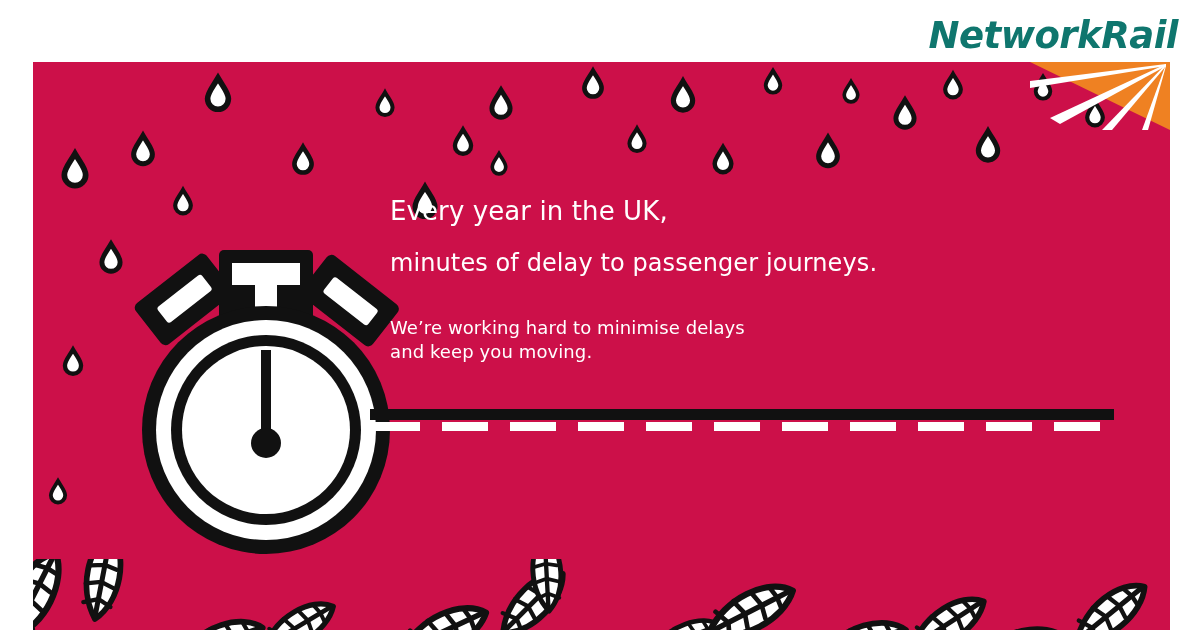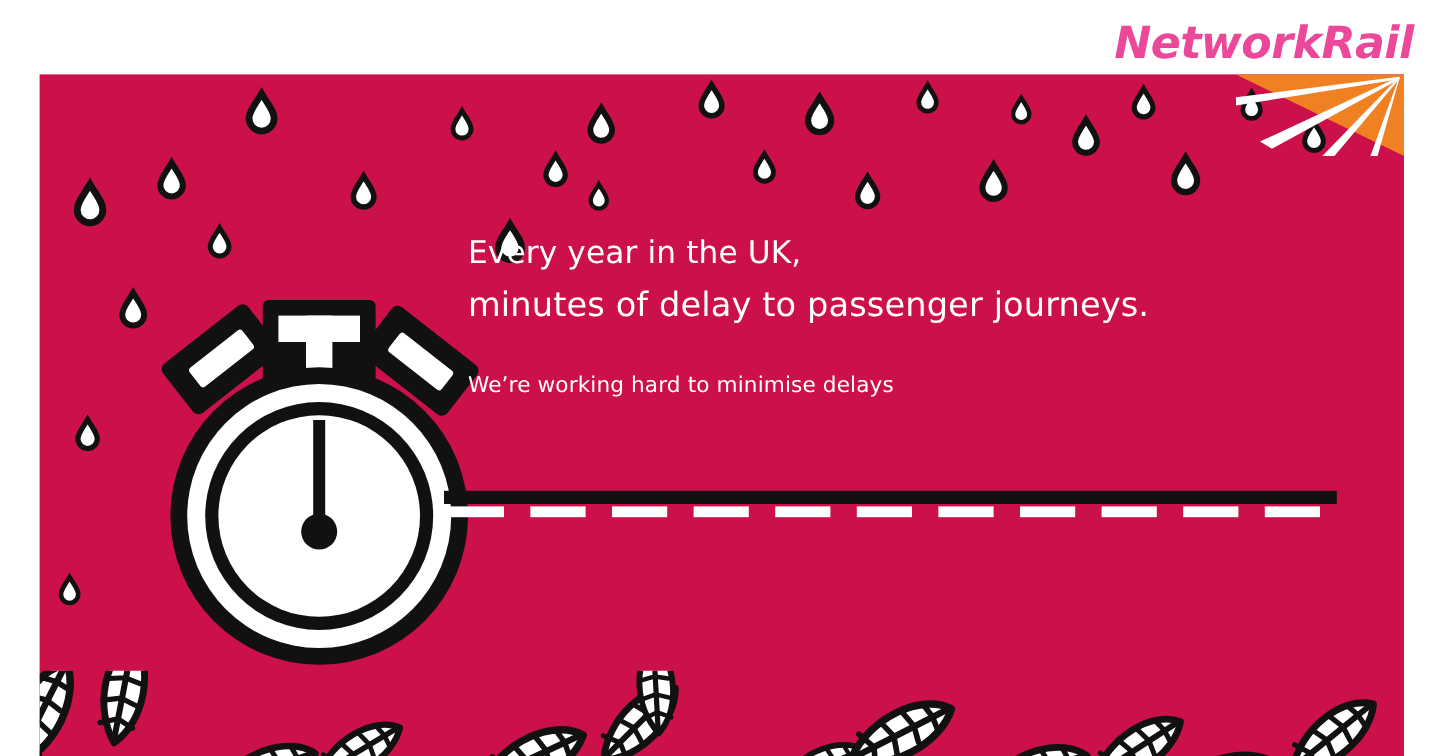--- a/index.html
+++ b/index.html
@@ -42,21 +42,21 @@
     z-index: 40;
   }
   .logo-text {
     position: absolute;
     right: 22px;
     top: 14px;
     font-family: "DejaVu Sans", sans-serif;
     font-size: 37px;
     font-weight: bold;
     font-style: italic;
-    color: #ec4899;
+    color: #0f766e;
     letter-spacing: -0.5px;
     white-space: nowrap;
   }
   .logo-mark {
     position: absolute;
     right: 30px;
     top: 62px;
     width: 140px;
     height: 68px;
   }
@@ -82,25 +82,25 @@
     font-size: 104px;
     font-weight: bold;
     line-height: 0.95;
     letter-spacing: -2.5px;
     margin-top: 2px;
     margin-bottom: 2px;
     white-space: nowrap;
   }
   .sub {
     font-family: "DejaVu Sans", sans-serif;
-    font-size: 28px;
+    font-size: 24px;
     line-height: 1.27;
     font-weight: 400;
     letter-spacing: 0.1px;
-    margin-top: 8px;
+    margin-top: 20px;
   }
   .outro {
     font-family: "DejaVu Sans", sans-serif;
     font-size: 18px;
     line-height: 1.3;
     font-weight: 400;
     letter-spacing: 0.1px;
     margin-top: 38px;
   }
 
@@ -219,20 +219,21 @@
 
       <rect x="160" y="128" width="10" height="92" fill="#111111"></rect>
       <circle cx="165" cy="221" r="15" fill="#111111"></circle>
     </svg>
 
     <div style="position:absolute;left:0;top:0;width:1137px;height:538px;z-index:30;">
       <div class="textblock" style="left:357px;top:133px;">
         <div class="lead">Every year in the UK,</div>
         <div class="sub">minutes of delay to passenger journeys.</div>
         <div class="outro">We’re working hard to minimise delays</div>
+        <div class="outro" style="margin-top:0;">and keep you moving.</div>
       </div>
     </div>
 
     <div class="divider" style="left:337px;top:347px;">
       <div class="bar"></div>
       <div class="dashes" id="dash-row">
           <div class="dash" style="left: 0px;"></div>
           <div class="dash" style="left: 68px;"></div>
           <div class="dash" style="left: 136px;"></div>
           <div class="dash" style="left: 204px;"></div>

